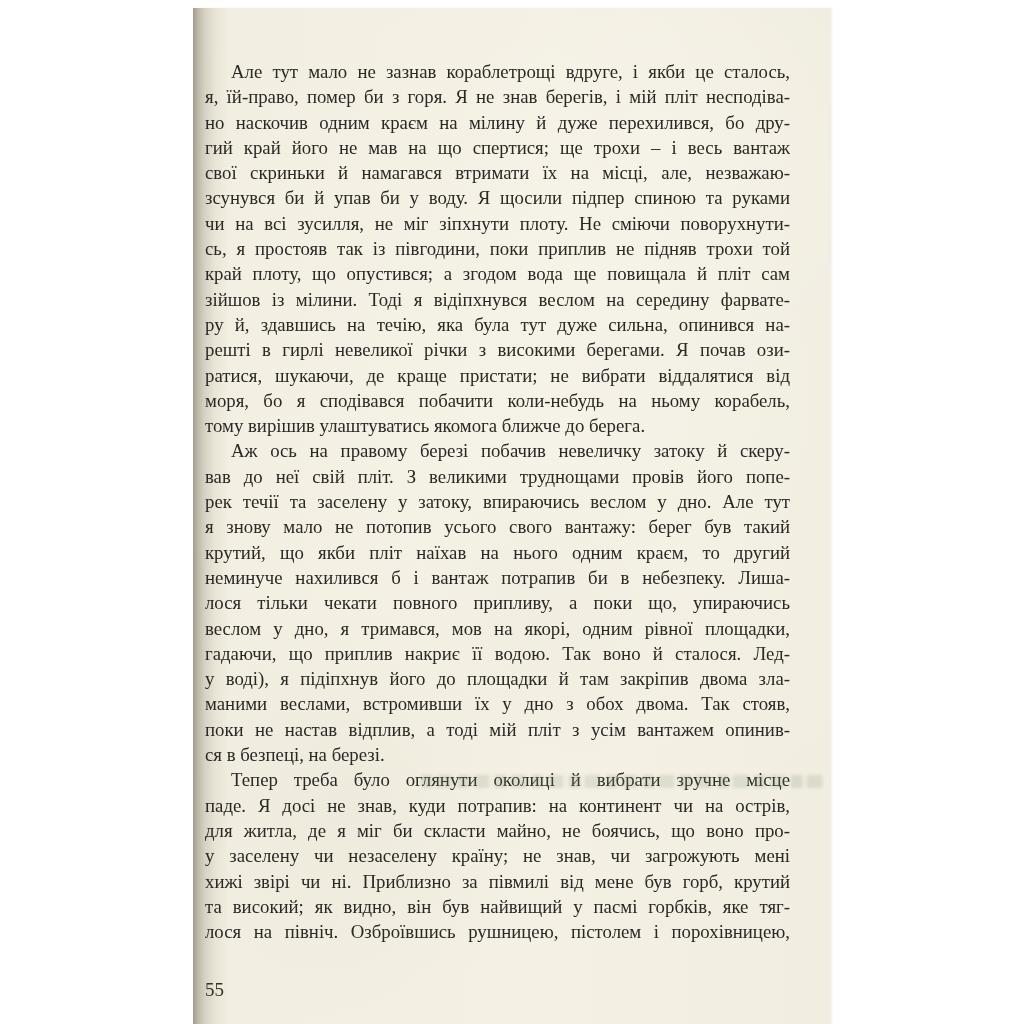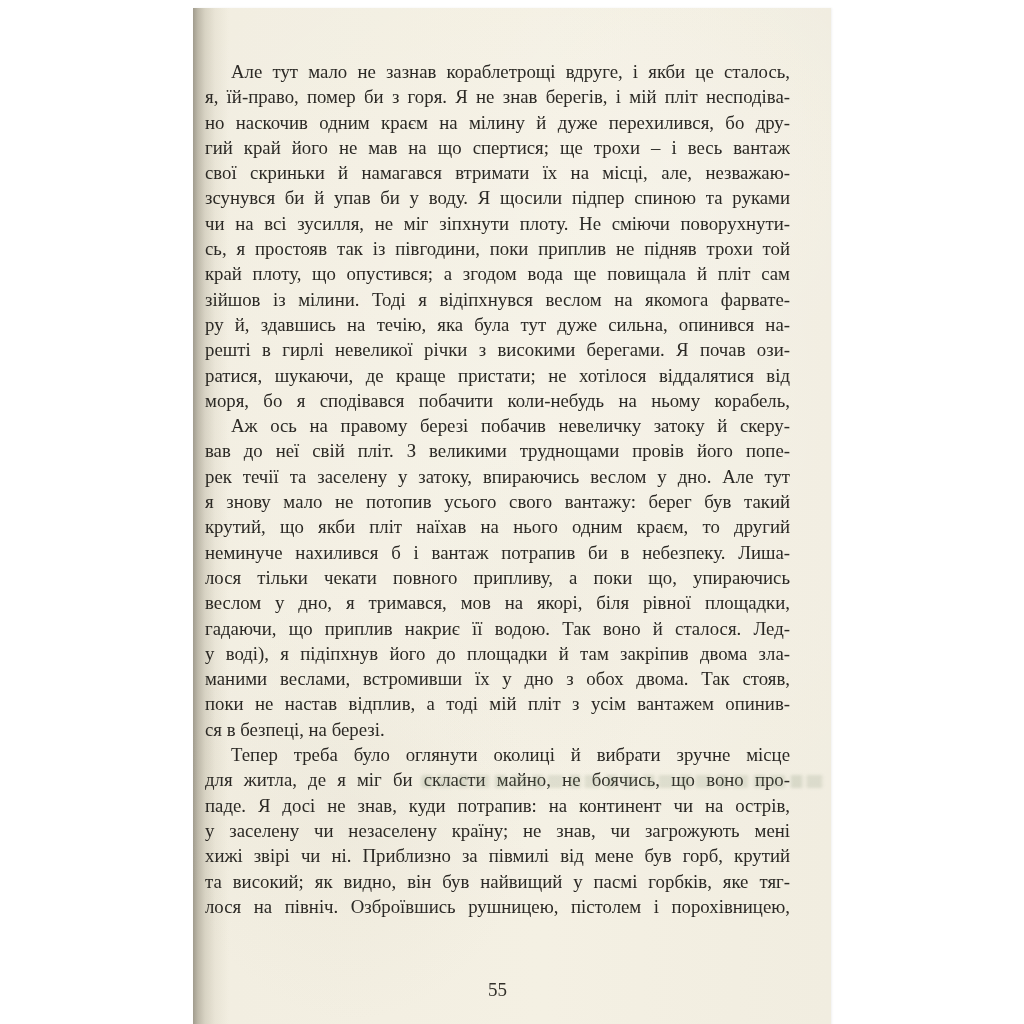--- a/index.html
+++ b/index.html
@@ -83,21 +83,21 @@
       rgba(134,148,120,0.48) 16px 31px,
       rgba(134,148,120,0.06) 31px 37px);
     border-radius: 3px;
     pointer-events: none;
   }
   .page-number {
     position: absolute;
     left: 12px;
     top: 971px;
     width: 585px;
-    text-align: center;
+    text-align: left;
     font-family: "Liberation Serif", "DejaVu Serif", serif;
     font-size: 19px;
     color: #32302a;
   }
 </style>
 </head>
 <body>
 
 <div class="scene">
   <div class="book-page">
@@ -107,45 +107,46 @@
         <div class="paragraph">
           <div class="line indent">Але тут мало не зазнав кораблетрощі вдруге, і якби це сталось,</div>
           <div class="line">я, їй-право, помер би з горя. Я не знав берегів, і мій пліт несподіва-</div>
           <div class="line">но наскочив одним краєм на мілину й дуже перехилився, бо дру-</div>
           <div class="line">гий край його не мав на що спертися; ще трохи – і весь вантаж</div>
           <div class="line">свої скриньки й намагався втримати їх на місці, але, незважаю-</div>
           <div class="line">зсунувся би й упав би у воду. Я щосили підпер спиною та руками</div>
           <div class="line">чи на всі зусилля, не міг зіпхнути плоту. Не сміючи поворухнути-</div>
           <div class="line">сь, я простояв так із півгодини, поки приплив не підняв трохи той</div>
           <div class="line">край плоту, що опустився; а згодом вода ще повищала й пліт сам</div>
-          <div class="line">зійшов із мілини. Тоді я відіпхнувся веслом на якомога фарвате-</div>
+          <div class="line">зійшов із мілини. Тоді я відіпхнувся веслом на середину фарвате-</div>
           <div class="line">ру й, здавшись на течію, яка була тут дуже сильна, опинився на-</div>
           <div class="line">решті в гирлі невеликої річки з високими берегами. Я почав ози-</div>
-          <div class="line">ратися, шукаючи, де краще пристати; не хотілося віддалятися від</div>
+          <div class="line">ратися, шукаючи, де краще пристати; не вибрати віддалятися від</div>
           <div class="line">моря, бо я сподівався побачити коли-небудь на ньому корабель,</div>
+          <div class="line flush">тому вирішив улаштуватись якомога ближче до берега.</div>
         </div>
         <div class="paragraph">
           <div class="line indent">Аж ось на правому березі побачив невеличку затоку й скеру-</div>
           <div class="line">вав до неї свій пліт. З великими труднощами провів його попе-</div>
           <div class="line">рек течії та заселену у затоку, впираючись веслом у дно. Але тут</div>
           <div class="line">я знову мало не потопив усього свого вантажу: берег був такий</div>
           <div class="line">крутий, що якби пліт наїхав на нього одним краєм, то другий</div>
           <div class="line">неминуче нахилився б і вантаж потрапив би в небезпеку. Лиша-</div>
           <div class="line">лося тільки чекати повного припливу, а поки що, упираючись</div>
-          <div class="line">веслом у дно, я тримався, мов на якорі, біля рівної площадки,</div>
+          <div class="line">веслом у дно, я тримався, мов на якорі, одним рівної площадки,</div>
           <div class="line">гадаючи, що приплив накриє її водою. Так воно й сталося. Лед-</div>
           <div class="line">у воді), я підіпхнув його до площадки й там закріпив двома зла-</div>
           <div class="line">маними веслами, встромивши їх у дно з обох двома. Так стояв,</div>
           <div class="line">поки не настав відплив, а тоді мій пліт з усім вантажем опинив-</div>
           <div class="line flush">ся в безпеці, на березі.</div>
         </div>
         <div class="paragraph">
           <div class="line indent">Тепер треба було оглянути околиці й вибрати зручне місце</div>
+          <div class="line">паде. Я досі не знав, куди потрапив: на континент чи на острів,</div>
           <div class="line">для житла, де я міг би скласти майно, не боячись, що воно про-</div>
-          <div class="line">паде. Я досі не знав, куди потрапив: на континент чи на острів,</div>
           <div class="line">у заселену чи незаселену країну; не знав, чи загрожують мені</div>
           <div class="line">хижі звірі чи ні. Приблизно за півмилі від мене був горб, крутий</div>
           <div class="line">та високий; як видно, він був найвищий у пасмі горбків, яке тяг-</div>
           <div class="line">лося на північ. Озброївшись рушницею, пістолем і порохівницею,</div>
         </div>
       </div>
     <div class="ghost-line"></div>
     <div class="page-number">55</div>
   </div>
 </div>

